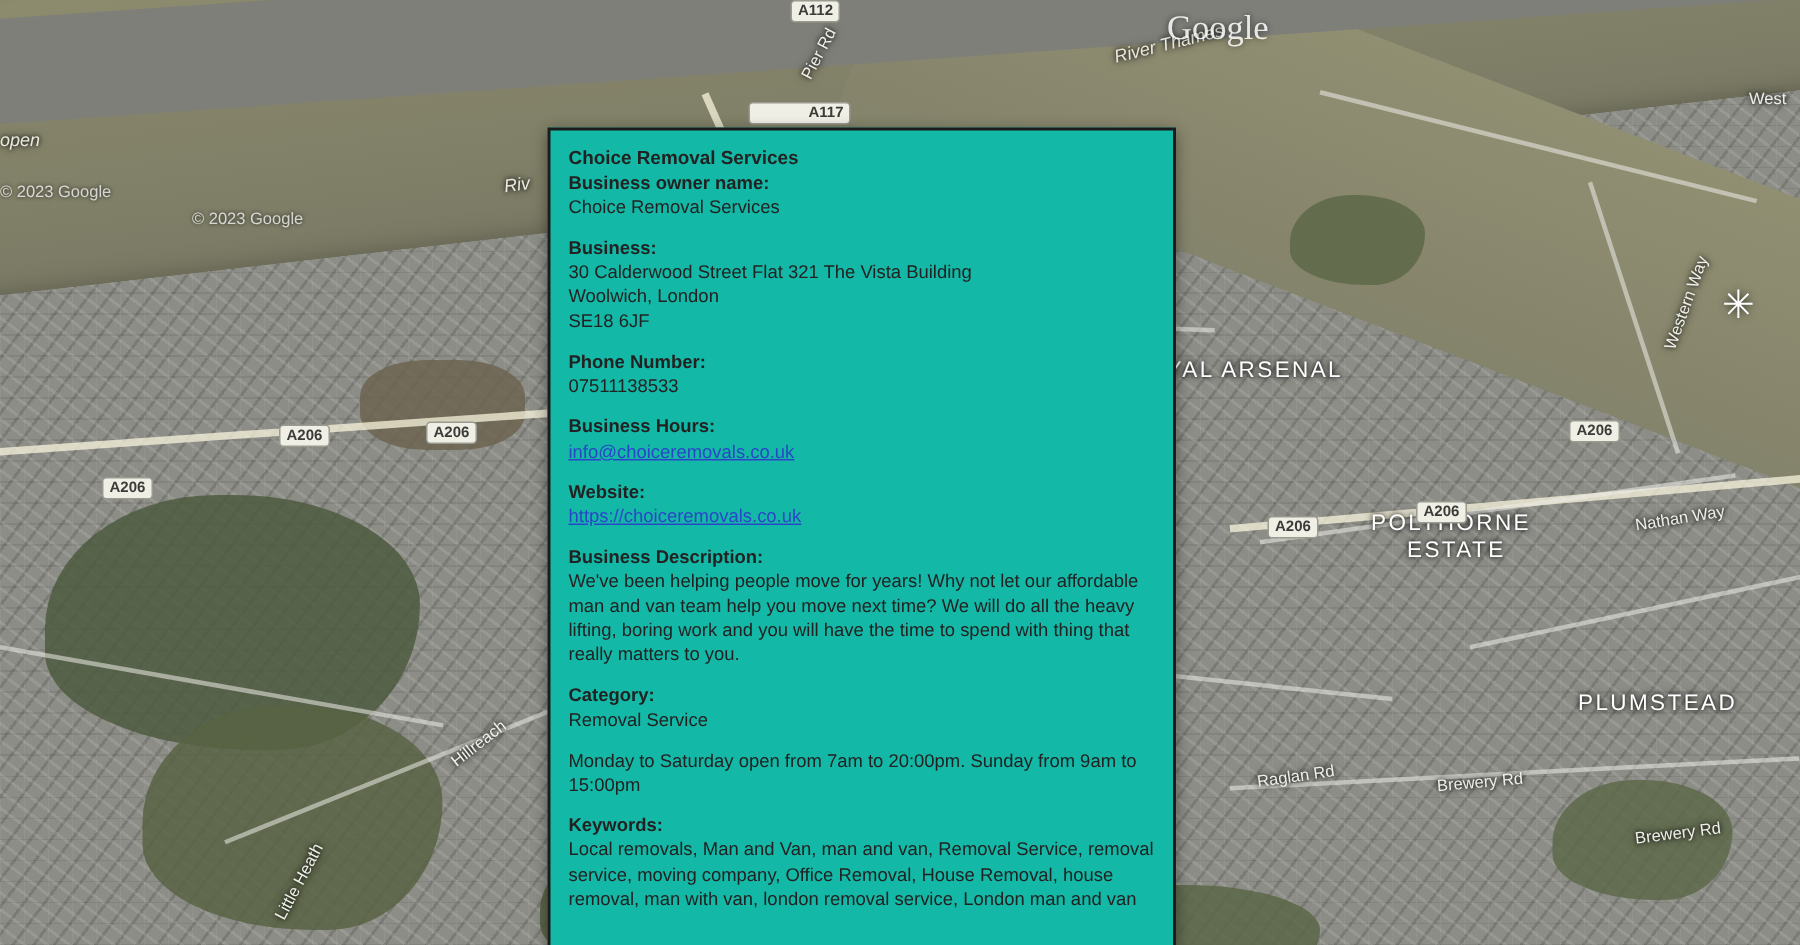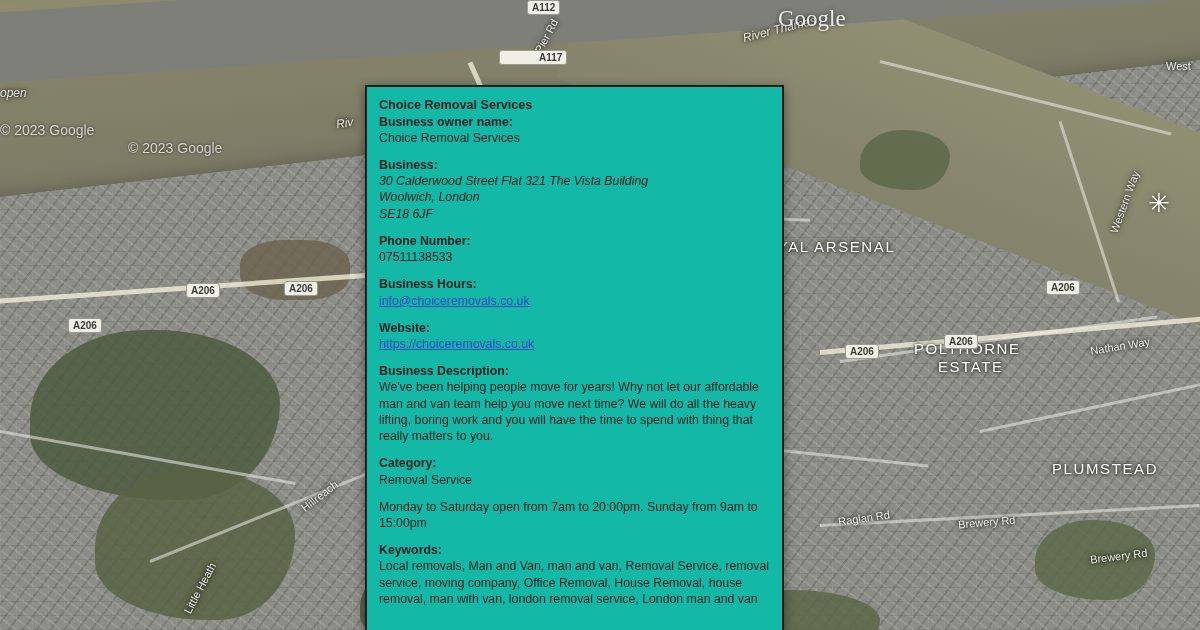--- a/index.html
+++ b/index.html
@@ -117,21 +117,21 @@
     font-size: 10px;
     font-weight: bold;
     padding: 1px 4px;
     border-radius: 3px;
     border: 1px solid #9a9a90;
     white-space: nowrap;
     text-shadow: none;
   }
   .attr {
     position: absolute;
-    font-size: 14px;
+    font-size: 11px;
     color: rgba(255,255,255,0.75);
     text-shadow: 0 0 3px rgba(0,0,0,0.8);
     white-space: nowrap;
   }
   .gmark {
     position: absolute;
     font-size: 23px;
     color: rgba(255,255,255,0.85);
     font-family: "Liberation Serif", serif;
     text-shadow: 0 0 4px rgba(0,0,0,0.6);
@@ -169,21 +169,21 @@
     margin: 0;
   }
   .info-card .field-value {
     margin: 0;
   }
   .info-card .block { margin-top: 11px; }
   .info-card a {
     color: #2a46c8;
     text-decoration: underline;
   }
-  .info-card .addr-line { margin: 0; font-style: italic; }
+  .info-card .addr-line { margin: 0; }
 </style>
 </head>
 <body>
 
 <div id="stage">
 
   <div class="map-base">
     <div class="urban"></div>
 
     <div class="river"></div>
@@ -232,21 +232,21 @@
     <div class="label street" style="left:528px; top:30px; transform:rotate(-62deg);">Pier Rd</div>
     <div class="label street" style="left:1092px; top:196px; transform:rotate(-70deg);">Western Way</div>
     <div class="label street" style="left:1090px; top:340px; transform:rotate(-9deg);">Nathan Way</div>
     <div class="label street" style="left:838px; top:512px; transform:rotate(-8deg);">Raglan Rd</div>
     <div class="label street" style="left:958px; top:516px; transform:rotate(-5deg);">Brewery Rd</div>
     <div class="label street" style="left:1090px; top:550px; transform:rotate(-7deg);">Brewery Rd</div>
     <div class="label street" style="left:298px; top:490px; transform:rotate(-38deg);">Hillreach</div>
     <div class="label street" style="left:172px; top:582px; transform:rotate(-62deg);">Little Heath</div>
     <div class="label street" style="left:1166px; top:60px;">West</div>
 
-    <div class="shield" style="left:499px; top:50px;padding-left:39px;">A117</div>
+    <div class="shield" style="left:499px; top:68px;padding-left:39px;">A117</div>
     <div class="shield" style="left:527px; top:0px;">A112</div>
     <div class="shield" style="left:186px; top:283px;">A206</div>
     <div class="shield" style="left:284px; top:281px;">A206</div>
     <div class="shield" style="left:68px; top:318px;">A206</div>
     <div class="shield" style="left:944px; top:334px;">A206</div>
     <div class="shield" style="left:1046px; top:280px;">A206</div>
     <div class="shield" style="left:845px; top:344px;">A206</div>
     <div class="shield" style="left:536px; top:238px;">A208</div>
     <div class="shield" style="left:504px; top:190px; transform:rotate(-90deg);">A2041</div>
     <div class="shield" style="left:655px; top:288px; transform:rotate(-90deg);">A206</div>

